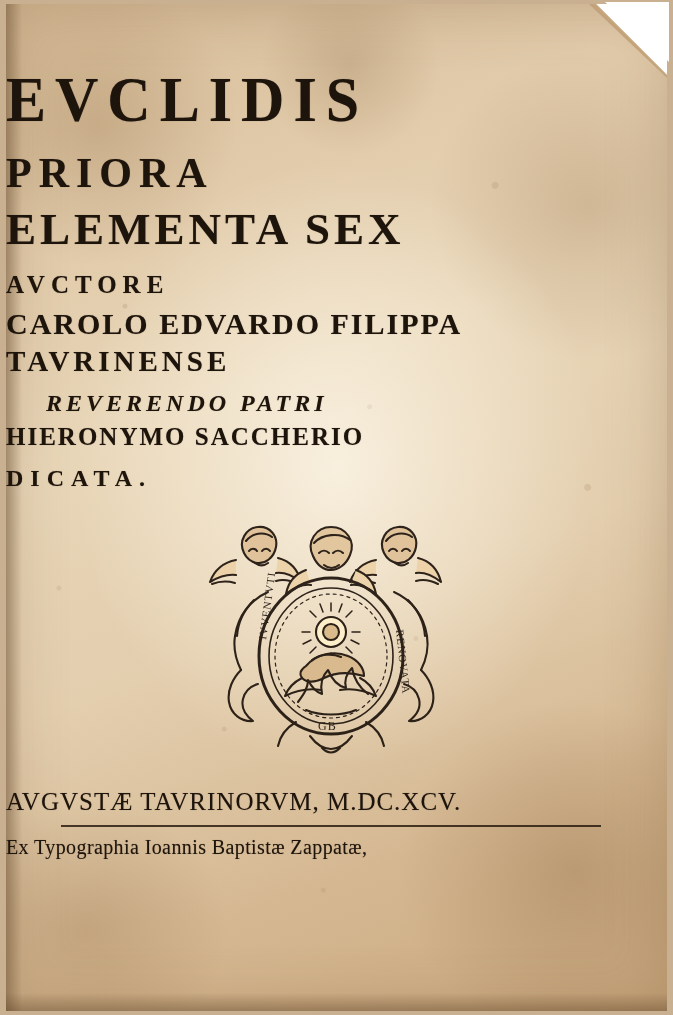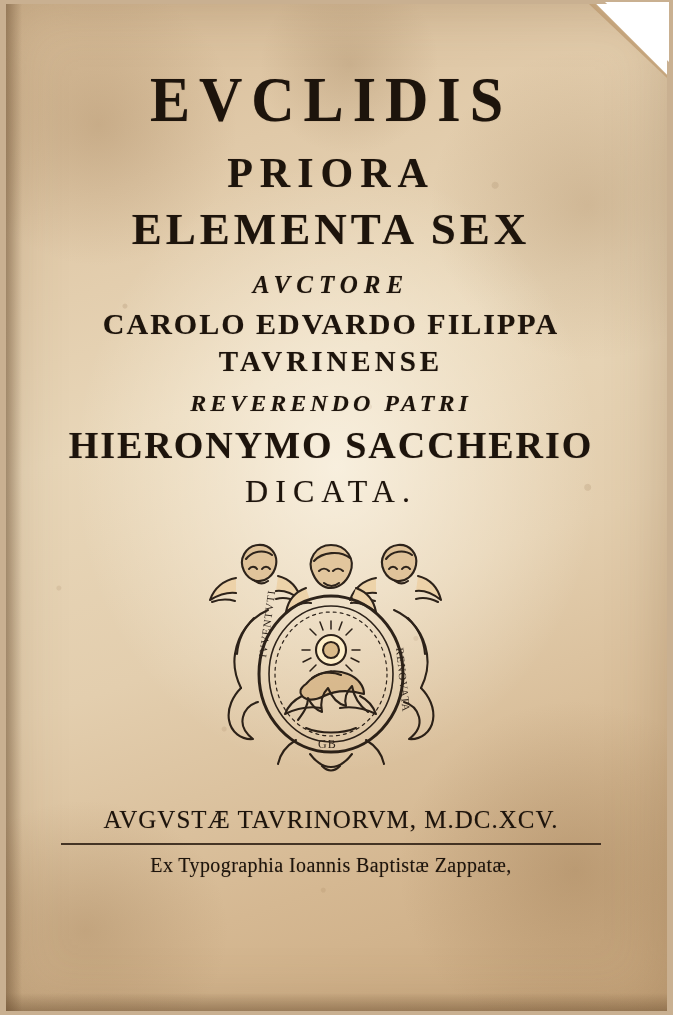--- a/index.html
+++ b/index.html
@@ -88,21 +88,20 @@
   .edge-bottom {
     position: absolute; left: 0; right: 0; bottom: 0; height: 18px;
     background: linear-gradient(0deg, rgba(90,62,34,0.38), rgba(90,62,34,0));
     pointer-events: none;
   }
 
   
   .content {
     position: absolute;
     left: 0; right: 11px; top: 0;
-    text-align: center;
     color: #1d140c;
   }
 
   .ln {
     display: block;
     white-space: nowrap;
     font-family: "Liberation Serif", serif;
     text-shadow: 0 0 1px rgba(40,24,10,0.35);
   }
 
@@ -121,21 +120,20 @@
   }
   .title-elementa {
     font-size: 45px;
     letter-spacing: 4px;
     font-weight: 700;
     margin-top: 6px;
   }
   .auctore {
     font-size: 25px;
     letter-spacing: 6px;
-    font-style: italic;
     font-weight: 600;
     margin-top: 16px;
   }
   .author {
     font-size: 30px;
     letter-spacing: 2px;
     font-weight: 600;
     margin-top: 8px;
   }
   .taurinense {
@@ -143,38 +141,39 @@
     letter-spacing: 4px;
     font-weight: 600;
     margin-top: 4px;
   }
   .reverendo {
     font-size: 24px;
     letter-spacing: 4px;
     font-style: italic;
     font-weight: 600;
     margin-top: 12px;
+    padding-left: 40px;
   }
   .dedicatee {
-    font-size: 38px;
+    font-size: 25px;
     letter-spacing: 2px;
     font-weight: 600;
     margin-top: 6px;
   }
   .society {
     font-size: 32px;
     letter-spacing: 3px;
     font-weight: 600;
     margin-top: 2px;
   }
   .dicata {
-    font-size: 32px;
+    font-size: 24px;
     letter-spacing: 7px;
-    font-weight: 400;
-    margin-top: 6px;
+    font-weight: 700;
+    margin-top: 14px;
   }
 
   
   .emblem-wrap {
     margin-top: 14px;
     height: 262px;
     display: flex;
     align-items: center;
     justify-content: center;
   }

